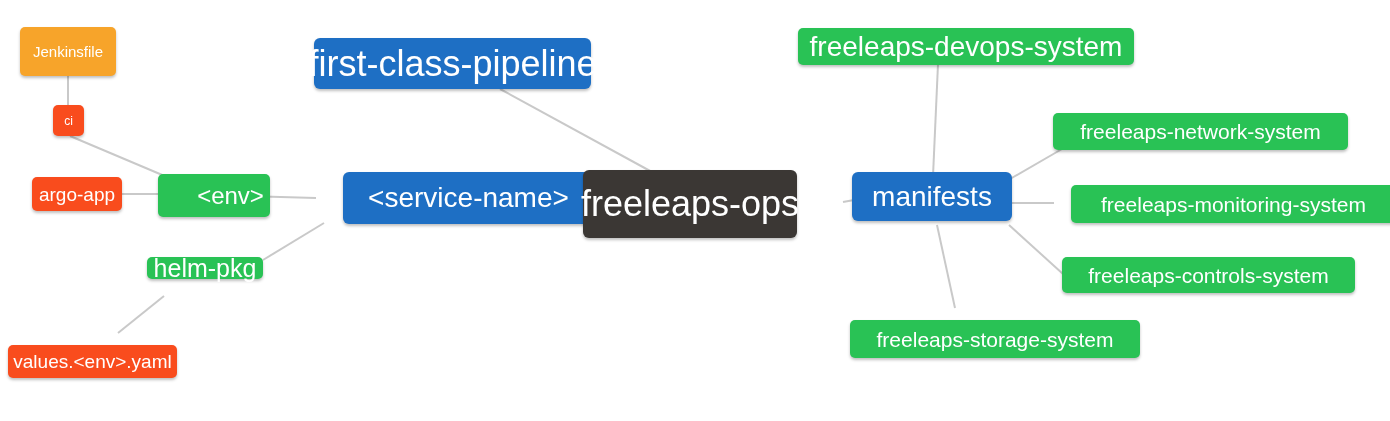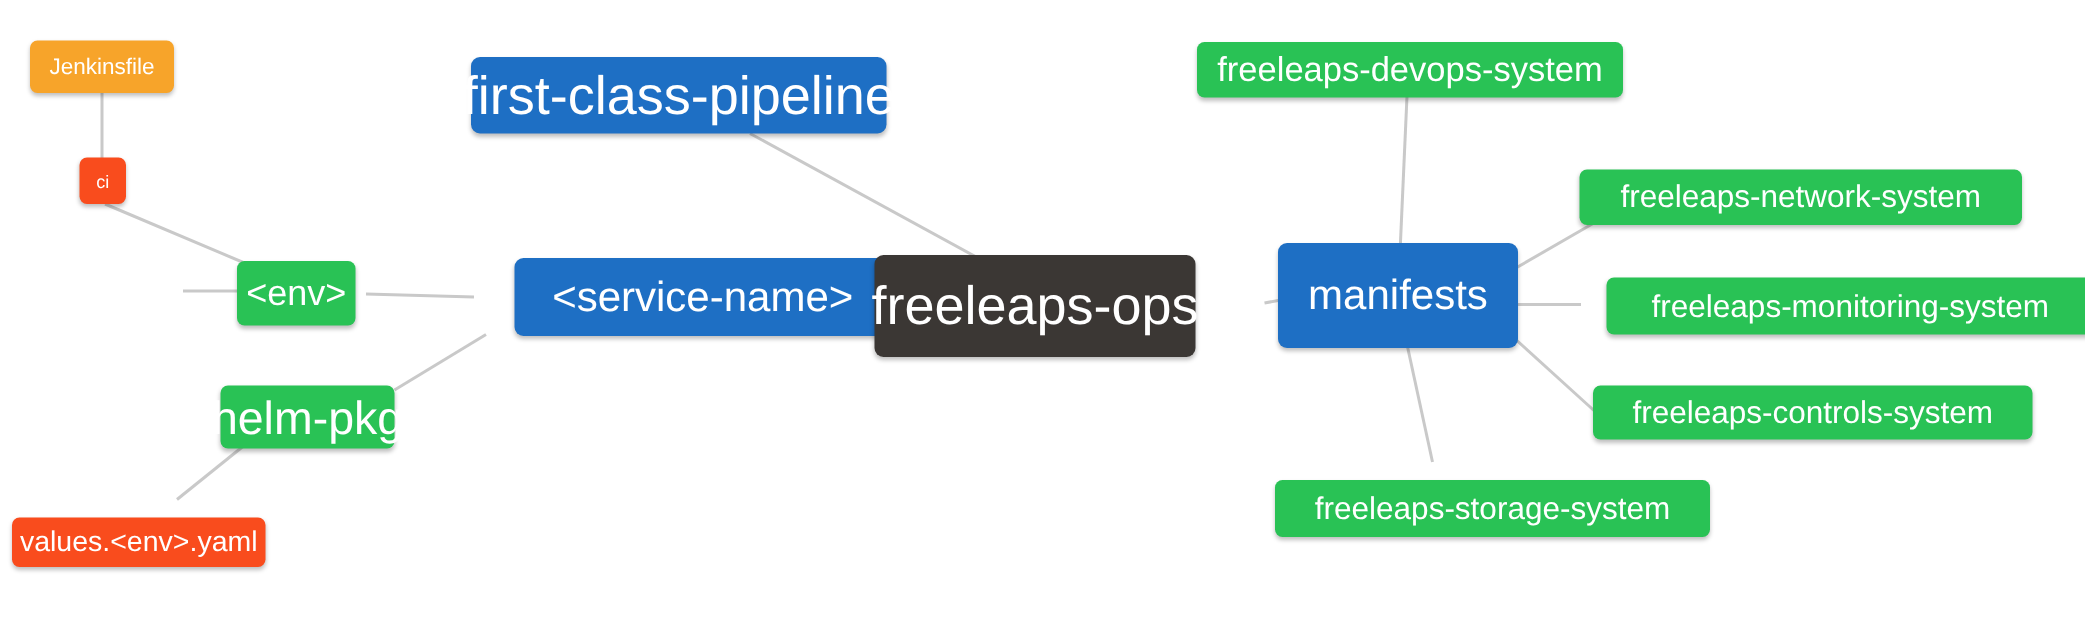--- a/index.html
+++ b/index.html
@@ -60,40 +60,41 @@
     <line x1="500" y1="89" x2="652" y2="172"></line>
     <line x1="565" y1="198" x2="585" y2="202"></line>
     <line x1="843" y1="202" x2="854" y2="200"></line>
     <line x1="933" y1="176" x2="938" y2="64"></line>
     <line x1="1010" y1="179" x2="1062" y2="149"></line>
     <line x1="1010" y1="203" x2="1054" y2="203"></line>
     <line x1="1009" y1="225" x2="1063" y2="274"></line>
     <line x1="937" y1="225" x2="955" y2="308"></line>
   </svg>
 
-  <div class="node n-orange" style="left:20px;  top:27px;  width:96px;  height:35px; font-size:15px;">Jenkinsfile</div>
+  <div class="node n-orange" style="left:20px;  top:27px;  width:96px;  height:49px; font-size:15px;">Jenkinsfile</div>
 
   <div class="node n-red" style="left:53px;  top:105px; width:31px;  height:31px; font-size:12px;">ci</div>
 
+  <div class="node n-red" style="left:32px;  top:177px; width:90px;  height:34px; font-size:19px;">argo-app</div>
 
-  <div class="node n-green" style="left:158px; top:174px; width:79px;  height:43px; font-size:24px;">&lt;env&gt;</div>
+  <div class="node n-green" style="left:158px; top:174px; width:79px;  height:43px; font-size:24px;padding-left:33px;">&lt;env&gt;</div>
 
-  <div class="node n-green" style="left:147px; top:257px; width:116px; height:42px; font-size:31px;">helm-pkg</div>
+  <div class="node n-green" style="left:147px; top:257px; width:116px; height:22px; font-size:25px;">helm-pkg</div>
 
   <div class="node n-red" style="left:8px;   top:345px; width:169px; height:33px; font-size:19px;">values.&lt;env&gt;.yaml</div>
 
   <div class="node n-blue" style="left:314px; top:38px;  width:277px; height:51px; font-size:36px;">first-class-pipeline</div>
 
   <div class="node n-blue" style="left:316px; top:172px; width:251px; height:52px; font-size:28px;margin-left:27px;">&lt;service-name&gt;</div>
 
   <div class="node n-root" style="left:583px; top:170px; width:214px; height:68px; font-size:36px;">freeleaps-ops</div>
 
-  <div class="node n-blue" style="left:852px; top:162px; width:160px; height:70px; font-size:28px;">manifests</div>
+  <div class="node n-blue" style="left:852px; top:172px; width:160px; height:49px; font-size:28px;">manifests</div>
 
-  <div class="node n-green" style="left:798px;  top:28px;  width:284px; height:37px; font-size:23px;">freeleaps-devops-system</div>
+  <div class="node n-green" style="left:798px;  top:28px;  width:336px; height:37px; font-size:28px;">freeleaps-devops-system</div>
 
   <div class="node n-green" style="left:1053px; top:113px; width:295px; height:37px; font-size:21px;">freeleaps-network-system</div>
 
   <div class="node n-green" style="left:1052px; top:185px; width:325px; height:38px; font-size:21px;margin-left:19px;">freeleaps-monitoring-system</div>
 
   <div class="node n-green" style="left:1062px; top:257px; width:293px; height:36px; font-size:21px;">freeleaps-controls-system</div>
 
   <div class="node n-green" style="left:850px;  top:307px; width:290px; height:38px; font-size:21px;margin-top:13px;">freeleaps-storage-system</div>
 
 </div>

